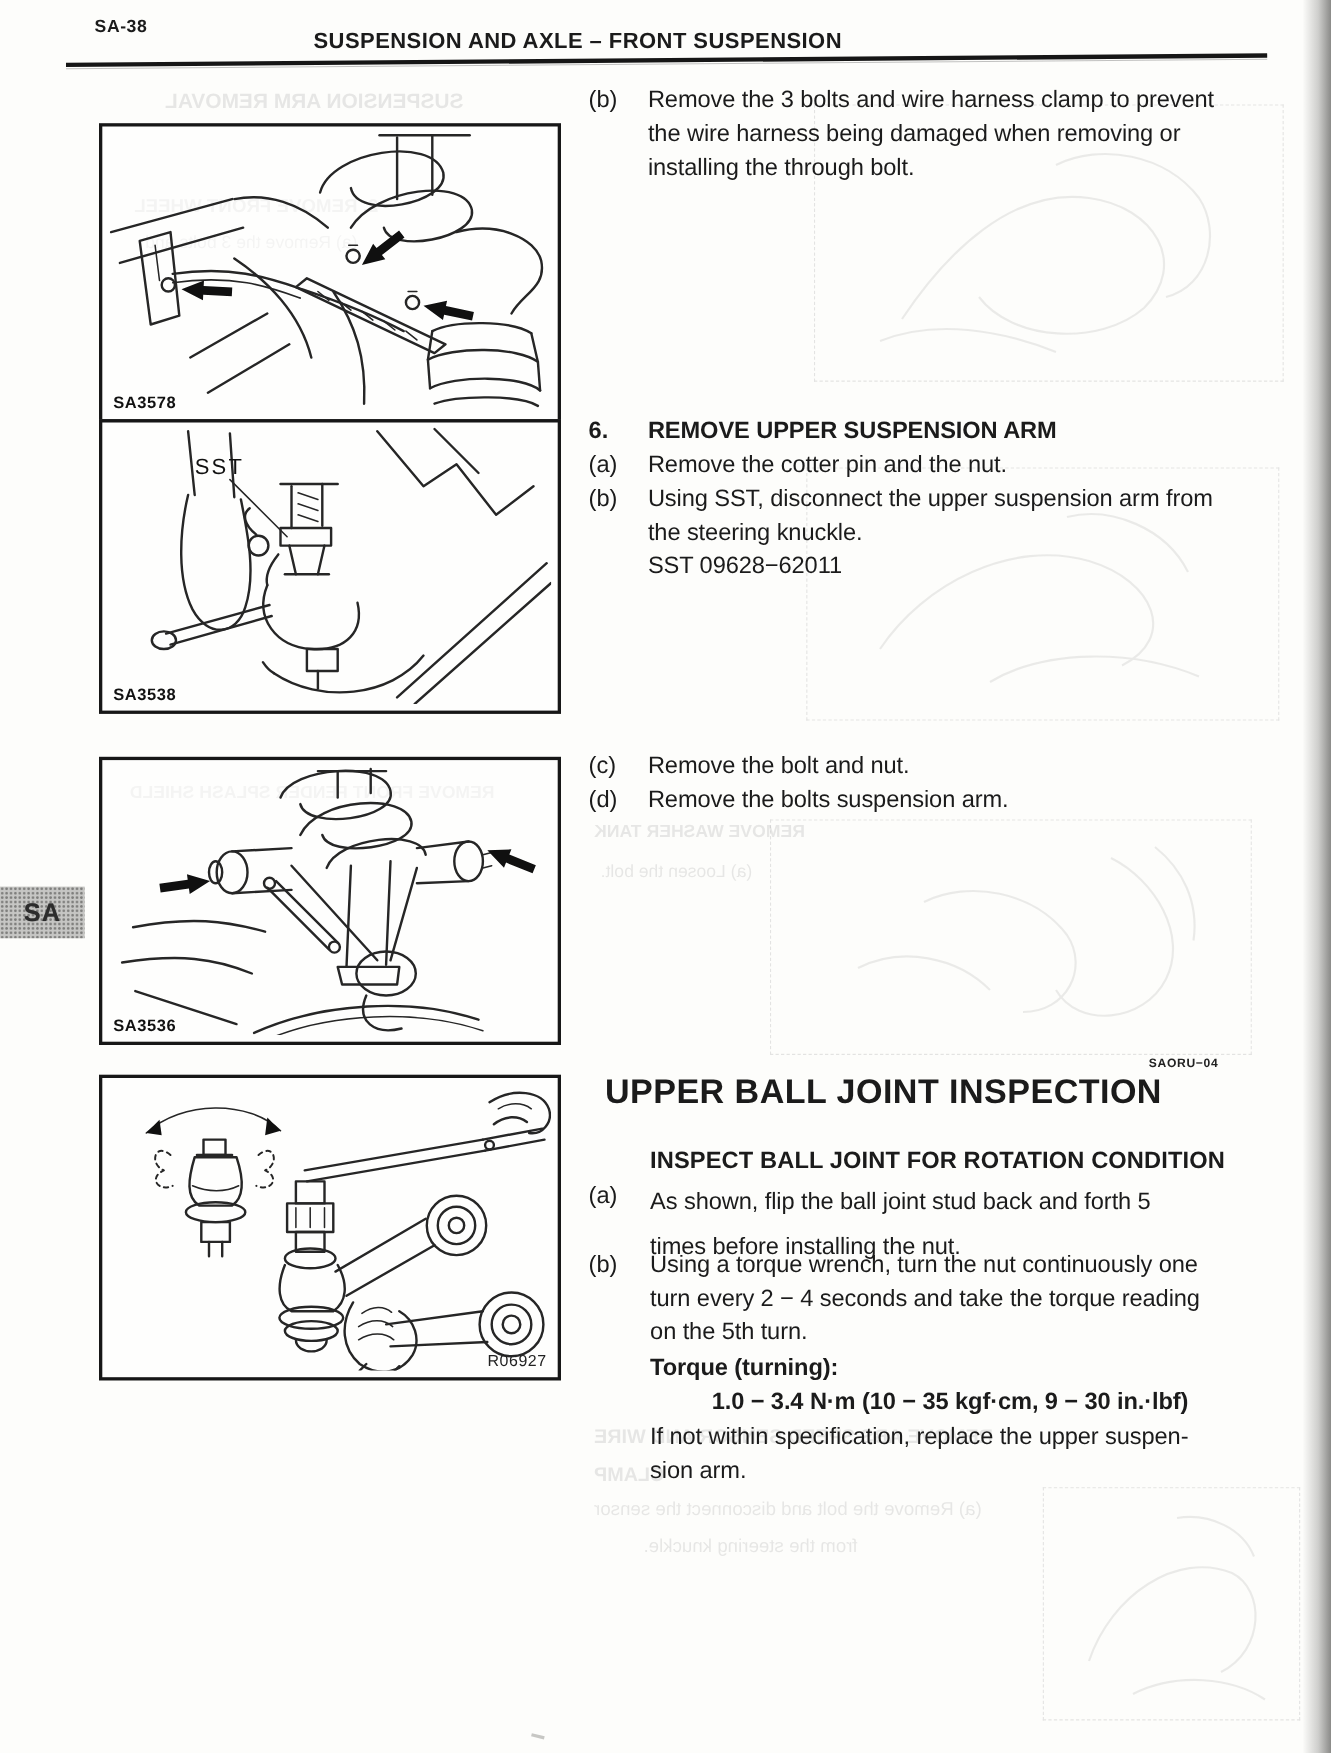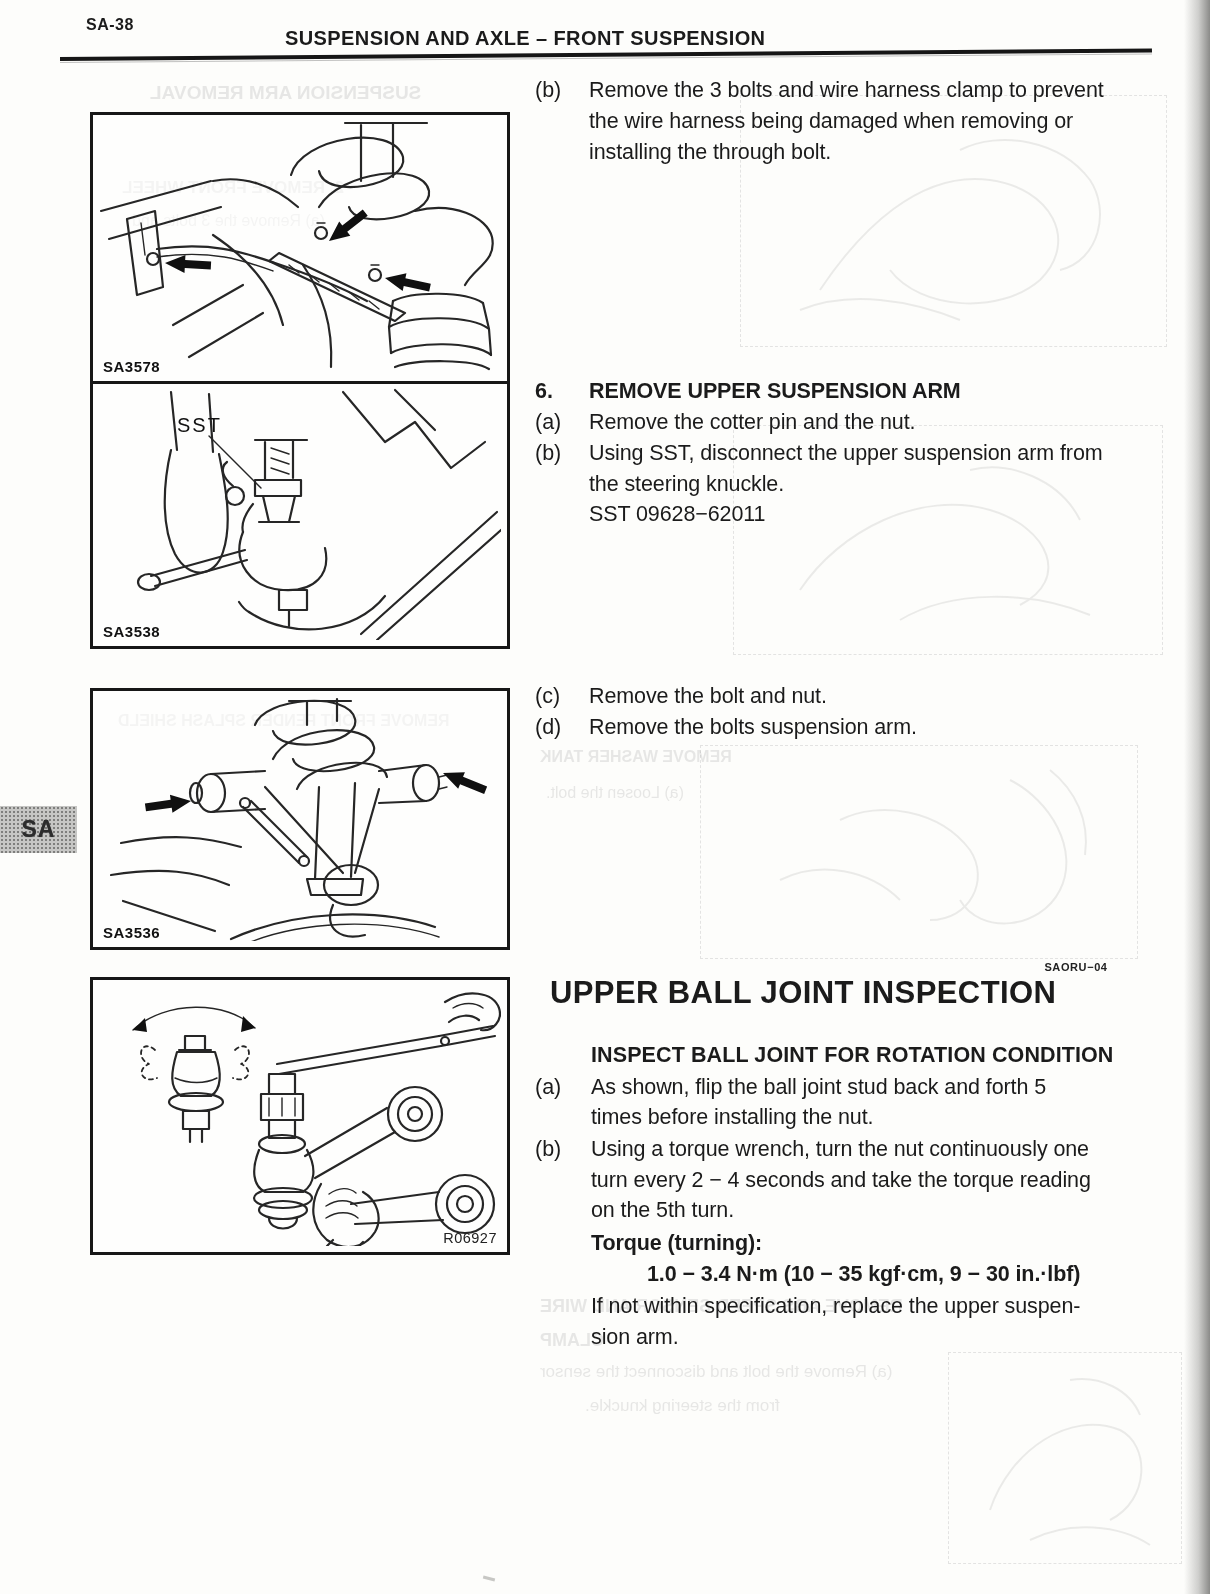--- a/index.html
+++ b/index.html
@@ -322,21 +322,21 @@
 <span class="mk" style="left:535px;top:712px;">(d)</span>
 <div class="txt" style="left:589px;top:712px;">Remove the bolts suspension arm.</div>
 
 <div class="abs ref" style="left:1000px;top:961px;width:152px;text-align:center;">SAORU−04</div>
 
 <div class="txt h1" style="left:516px;top:977px;">UPPER BALL JOINT INSPECTION</div>
 
 <div class="txt h2" style="left:591px;top:1040px;">INSPECT BALL JOINT FOR ROTATION CONDITION</div>
 
 <span class="mk" style="left:535px;top:1072px;">(a)</span>
-<div class="txt" style="left:591px;top:1072px;line-height:30px;">As shown, flip the ball joint stud back and forth 5<br>times before installing the nut.</div>
+<div class="txt" style="left:591px;top:1072px;line-height:41px;">As shown, flip the ball joint stud back and forth 5<br>times before installing the nut.</div>
 
 <span class="mk" style="left:535px;top:1134px;">(b)</span>
 <div class="txt" style="left:591px;top:1134px;line-height:30.5px;">Using a torque wrench, turn the nut continuously one<br>turn every 2 − 4 seconds and take the torque reading<br>on the 5th turn.</div>
 
 <div class="txt b" style="left:591px;top:1228px;">Torque (turning):</div>
 <div class="txt b" style="left:647px;top:1259px;">1.0 − 3.4 N·m (10 − 35 kgf·cm, 9 − 30 in.·lbf)</div>
 <div class="txt" style="left:591px;top:1291px;">If not within specification, replace the upper suspen-<br>sion arm.</div>
 
 <div class="abs edge-shadow"></div>
 <div class="abs bottom-mark"></div>

